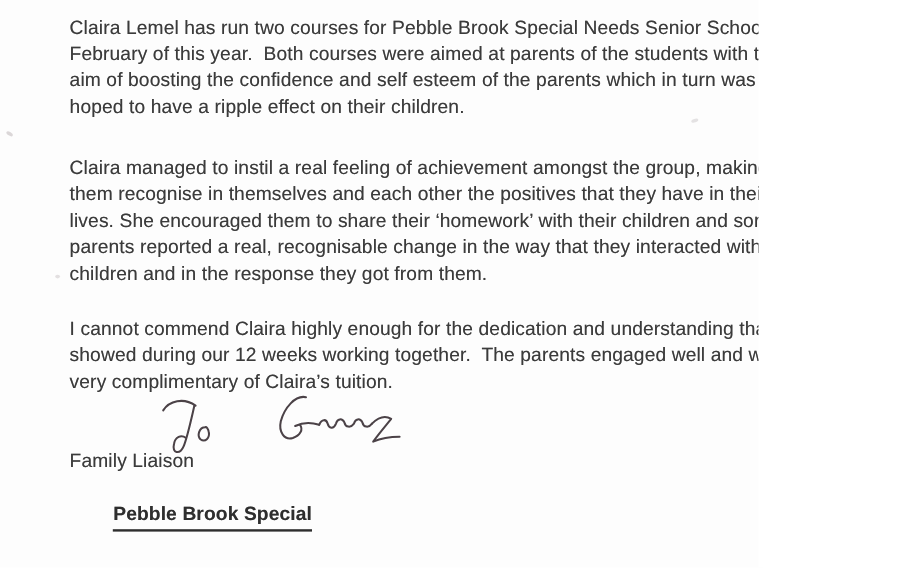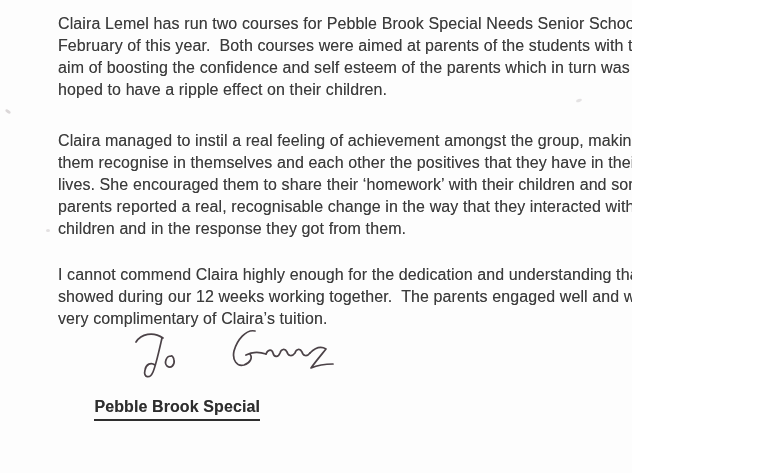--- a/index.html
+++ b/index.html
@@ -59,20 +59,21 @@
     <p class="para para-2">Claira managed to instil a real feeling of achievement amongst the group, making
 them recognise in themselves and each other the positives that they have in their
 lives. She encouraged them to share their ‘homework’ with their children and some
 parents reported a real, recognisable change in the way that they interacted with their
 children and in the response they got from them.</p>
     <p class="para para-3">I cannot commend Claira highly enough for the dedication and understanding that she
 showed during our 12 weeks working together.  The parents engaged well and were
 very complimentary of Claira’s tuition.</p>
 
     <div class="signoff">
+      <div class="signoff-line">Family Liaison</div>
       <div class="signoff-line signoff-org">
         <span class="org-text">Pebble Brook Special</span>
       </div>
     </div>
   </div>
 
   <svg class="signature-svg" viewBox="0 0 230 62" fill="none" stroke="#4b4247" stroke-width="1.7" stroke-linecap="round" stroke-linejoin="round">
 
     <path d="M 16 19 C 21 11, 33 8, 43 15"></path>
     <path d="M 42 15 C 39 28, 36 42, 33 49 C 30 56, 23 55, 25 47 C 26 41, 31 39, 35 42"></path>

